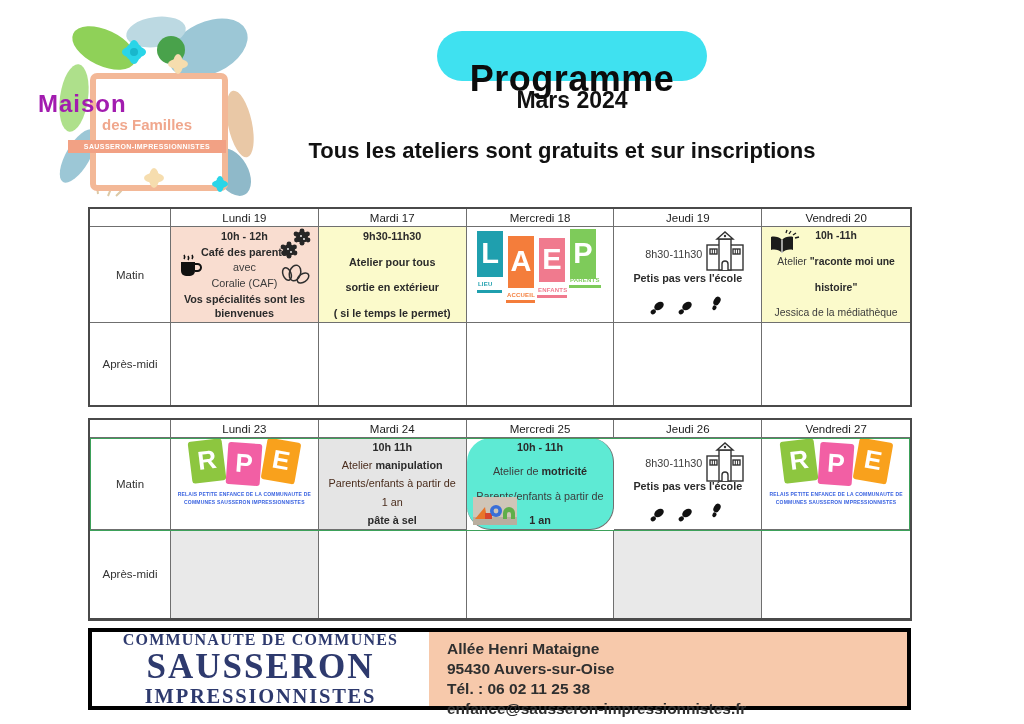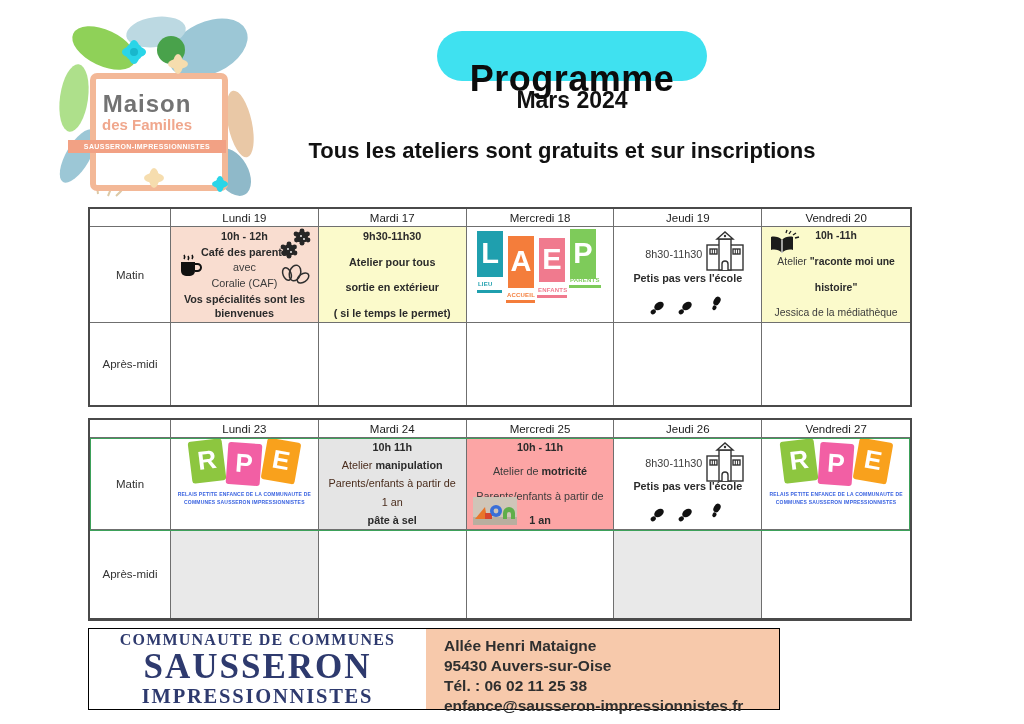--- a/index.html
+++ b/index.html
@@ -3,22 +3,22 @@
 <meta charset="utf-8">
 <style>
   * { margin:0; padding:0; box-sizing:border-box; }
   html,body { background:#ffffff; }
   .page { position:relative; width:1024px; height:724px; background:#fff;
           font-family:"Liberation Sans", sans-serif; overflow:hidden; }
 
   
   .logo { position:absolute; left:38px; top:6px; width:218px; height:196px; }
   .logo svg { position:absolute; inset:0; }
-  .logo-line1 { position:absolute; left:0; right:0; top:84px; text-align:center;
-                color:#737373; font-weight:700; font-size:24px; letter-spacing:1px; }
+  .logo-line1 { position:absolute; left:0; right:0; top:84px; 
+                color:#a21caf; font-weight:700; font-size:24px; letter-spacing:1px; }
   .logo-line2 { position:absolute; left:0; right:0; top:110px; text-align:center;
                 color:#f0a78d; font-weight:700; font-size:15px; }
   .logo-banner { position:absolute; left:30px; top:134px; width:158px; background:#f2a184;
                  color:#fff; font-size:7px; font-weight:700; text-align:center;
                  padding:3px 0; letter-spacing:.4px; }
 
   
   .title-pill { position:absolute; left:437px; top:31px; width:270px; height:50px;
                 background:#3fe1f0; border-radius:28px; display:flex; align-items:center;
                 justify-content:center; }
@@ -35,21 +35,21 @@
   #week2 { top:418px; grid-template-rows:18px 92px 88px; border-bottom-width:3px; }
   .cell { border-right:1px solid #6f6f6f; border-bottom:1px solid #6f6f6f; position:relative; }
   .lastcol { border-right:none; } .lastrow { border-bottom:none; }
   .day { display:flex; align-items:center; justify-content:center; font-size:11.5px; color:#1c1c1c; }
   .rowlabel { display:flex; align-items:center; justify-content:center; font-size:11.5px; color:#333; }
   .content { display:flex; flex-direction:column; align-items:center; justify-content:space-between;
              text-align:center; font-size:10.8px; color:#3c3c3c; line-height:1.3;
              padding:2px 6px; height:100%; }
   .content b { color:#2b2b2b; }
   .bg-pink { background:#f9ddd0; } .bg-yellow { background:#fbfacb; }
-  .bg-salmon { background:#e5e5e5; } .bg-green { background:#fca5a5; }
+  .bg-salmon { background:#e5e5e5; } .bg-green { background:#5eead4;border-radius:24px; }
   .bg-gray { background:#e9e9e9; }
   .green-outline { position:absolute; left:0; right:0; top:18px; height:93px;
                    border:1px solid #3da15a; pointer-events:none; z-index:5; }
   .abs { position:absolute; }
 
   
   .laep { position:relative; width:126px; height:76px; margin:0 auto; }
   .laep .blk { position:absolute; width:26px; display:flex; align-items:center;
                justify-content:center; color:#fff; font-weight:700; font-size:29px; }
   .laep .word { position:absolute; font-size:6px; font-weight:700; letter-spacing:.2px; }
@@ -60,22 +60,22 @@
   .rpe-letters { display:flex; gap:3px; }
   .rpe-tile { width:34px; height:42px; border-radius:3px; display:flex; align-items:center;
               justify-content:center; color:#fff; font-size:26px; font-weight:800; }
   .rpe-r { background:#8dc63f; transform:rotate(-7deg); }
   .rpe-p { background:#f25fa4; transform:rotate(4deg); margin-top:3px; }
   .rpe-e { background:#f9a11c; transform:rotate(10deg); }
   .rpe-cap { font-size:5px; font-weight:700; color:#3a63e0; line-height:1.6;
              letter-spacing:.2px; text-align:center; }
 
   
-  .footer { position:absolute; left:88px; top:628px; width:692px; height:82px;
-            border:1px solid #000000; display:flex; }
+  .footer { position:absolute; left:88px; top:628px; width:823px; height:82px;
+            border:4px solid #000000; display:flex; }
   .footer-left { width:337px; background:#fff; display:flex; flex-direction:column;
                  align-items:center; justify-content:center; color:#2e3a6e;
                  font-family:"Liberation Serif", serif; }
   .org1 { font-size:16px; letter-spacing:1.2px; font-weight:600; }
   .org2 { font-size:35px; font-weight:600; letter-spacing:2px; line-height:1.05; }
   .org3 { font-size:20.5px; font-weight:600; letter-spacing:1.8px; line-height:1.05; }
   .footer-right { flex:1; background:#f7c9ab; padding:7px 0 16px 18px; font-size:15.5px;
                   font-weight:600; color:#2f2f2f; line-height:20px; }
 </style>
 </head>

